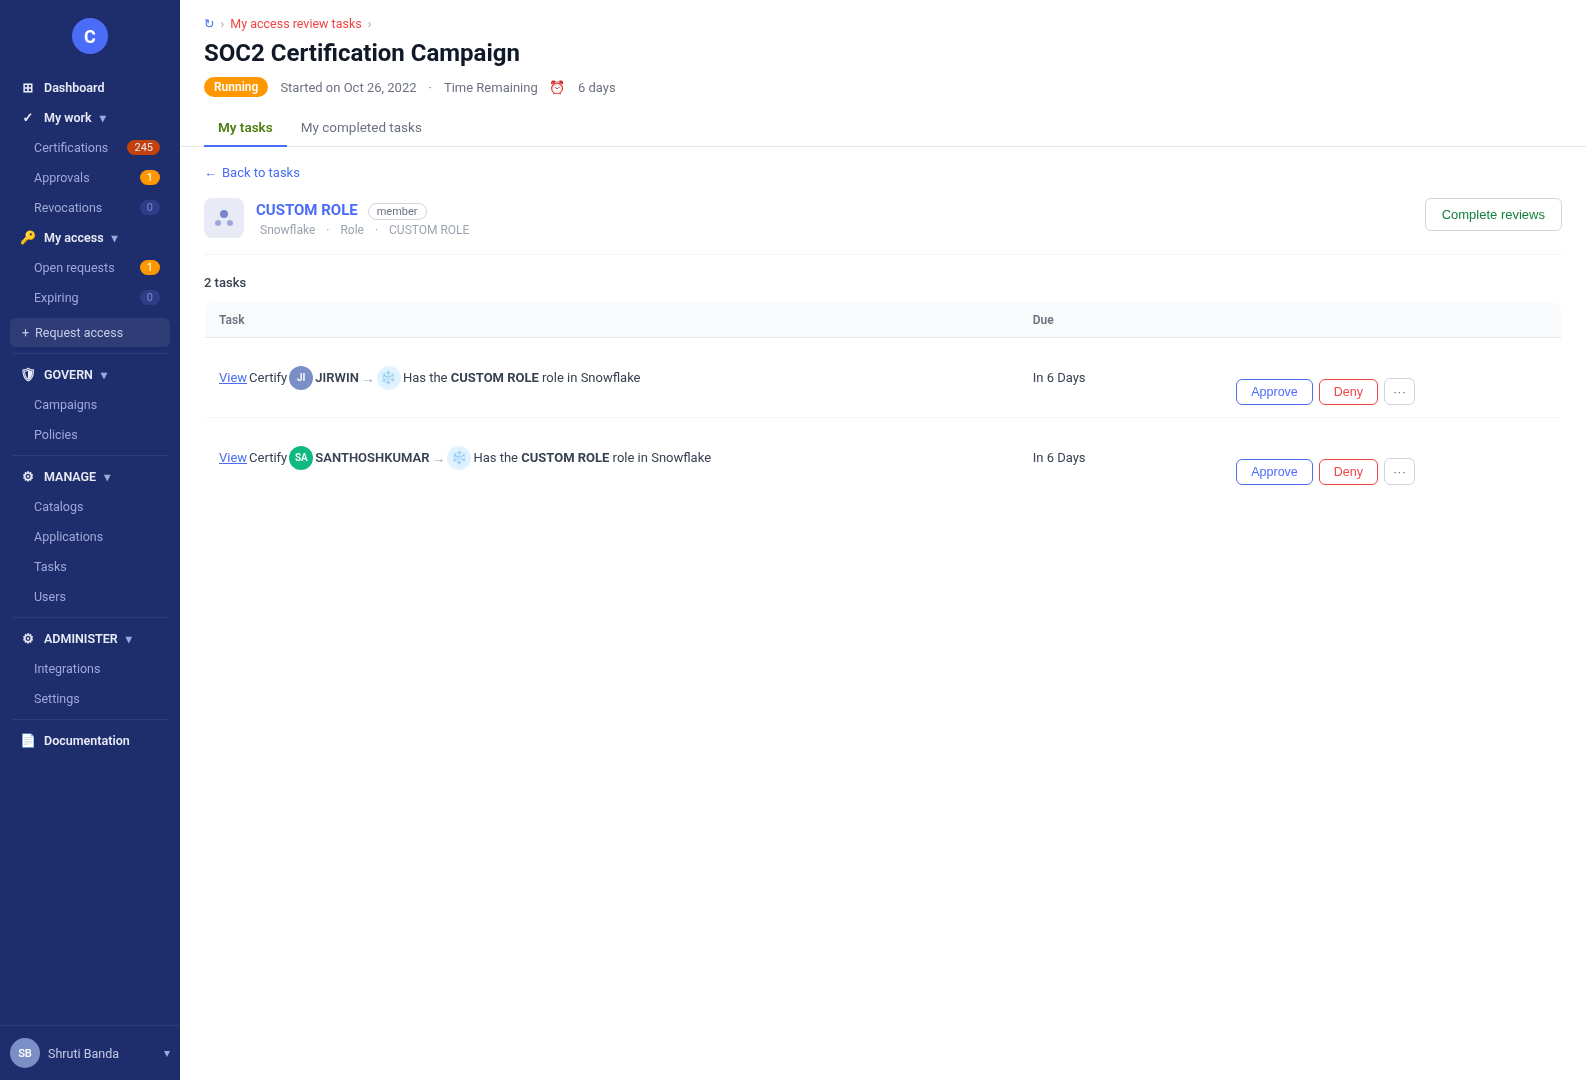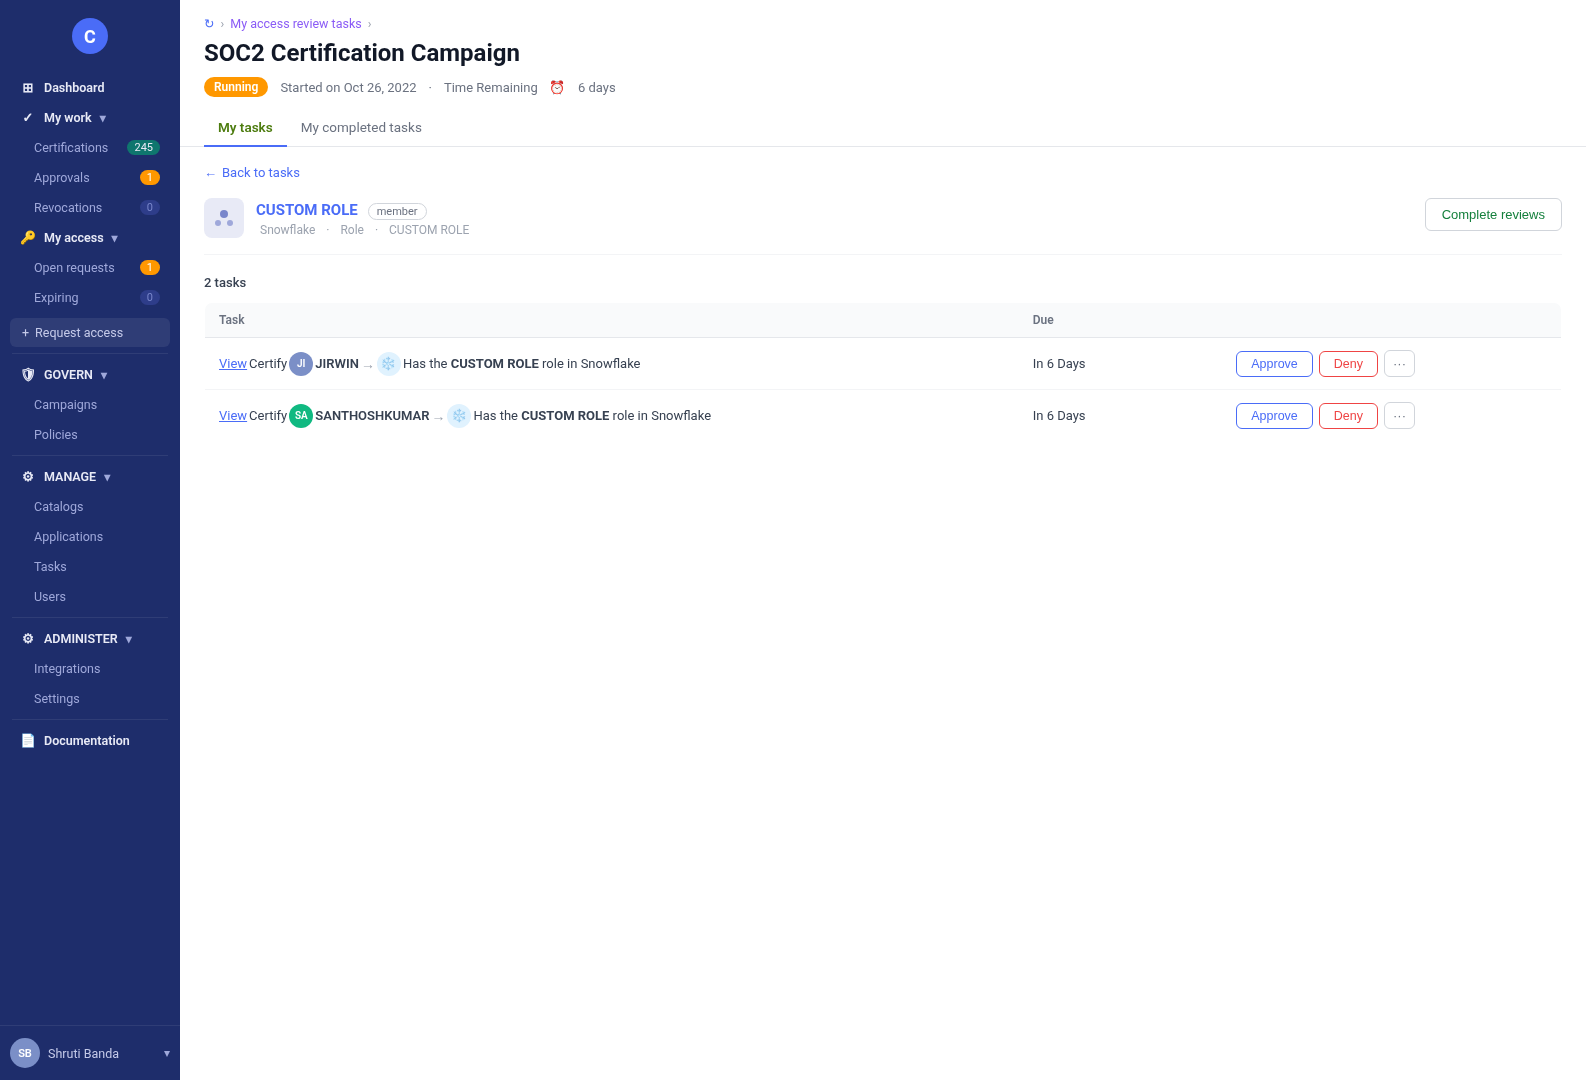--- a/index.html
+++ b/index.html
@@ -46,21 +46,21 @@
       margin-left: auto;
       background: #3d4fa0;
       color: #e8eaf6;
       border-radius: 10px;
       padding: 1px 7px;
       font-size: 11px;
       min-width: 20px;
       text-align: center;
     }
     .badge.orange { background: #ff9800; color: white; }
-    .badge.blue { background: #0f766e; text-align: right; }
+    .badge.blue { background: #c2410c; text-align: right; }
     .badge.zero { background: #2e3d8a; color: #7986cb; }
     .divider { height: 1px; background: rgba(255,255,255,0.08); margin: 6px 12px; }
     .request-access-btn {
       display: flex; align-items: center; gap: 6px;
       margin: 6px 10px;
       padding: 7px 12px;
       background: rgba(255,255,255,0.08);
       border-radius: 6px;
       cursor: pointer;
       font-size: 12.5px;
@@ -209,21 +209,21 @@
       width: 24px; height: 24px;
       border-radius: 50%;
       background: #e0f2fe;
       display: flex; align-items: center; justify-content: center;
       font-size: 13px;
       flex-shrink: 0;
     }
     .arrow-icon { color: #9ca3af; font-size: 14px; }
     .task-bold { font-weight: 600; }
     .due-cell { color: #374151; font-size: 13px; }
-    .action-btns { display: flex; align-items: center; gap: 6px; }
+    .action-btns { display: flex; align-items: center; gap: 6px; margin-top: 28px; }
     .btn-approve {
       border: 1px solid #4a6cf7;
       color: #4a6cf7;
       background: white;
       border-radius: 6px;
       padding: 5px 14px;
       font-size: 12.5px;
       cursor: pointer;
     }
     .btn-deny {
@@ -359,21 +359,21 @@
     </div>
     <span class="footer-name">Shruti Banda</span>
     <span class="chevron-icon">▾</span>
   </div>
 </div>
 
 <div class="main">
   <div class="breadcrumb">
     <span style="cursor:pointer; color: #4a6cf7;">↻</span>
     <span style="color:#9ca3af;">›</span>
-    <a class="breadcrumb-link" href="#" style="color:#8b5cf6; text-decoration:none;">My access review tasks</a>
+    <a class="breadcrumb-link" href="#" style="color:#ef4444; text-decoration:none;">My access review tasks</a>
     <span style="color:#9ca3af;">›</span>
   </div>
 
   <div class="page-header">
     <h1 class="page-title">SOC2 Certification Campaign</h1>
     <div class="page-meta">
       <span class="badge-running">Running</span>
       <span>Started on Oct 26, 2022</span>
       <span>·</span>
       <span>Time Remaining</span>

